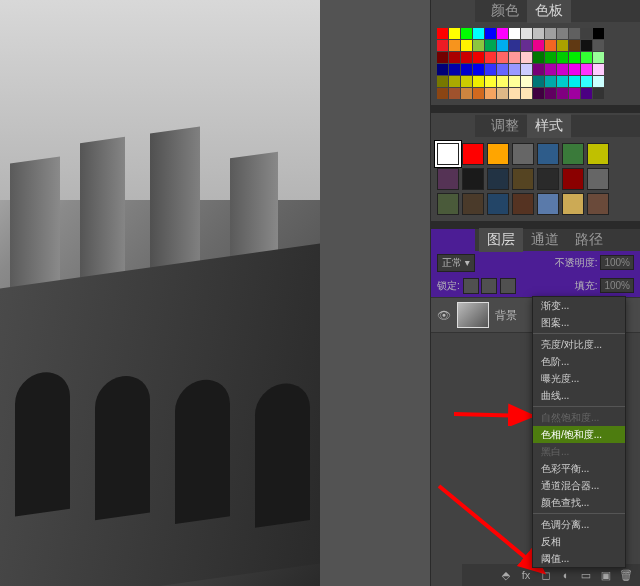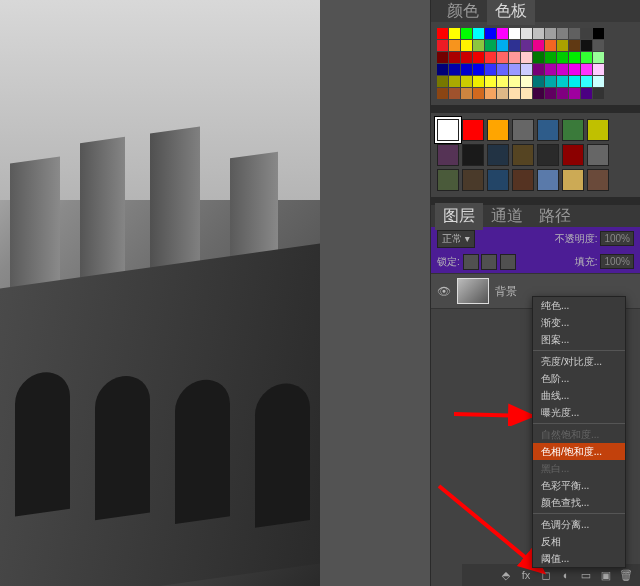--- a/index.html
+++ b/index.html
@@ -15,21 +15,21 @@
 .sp4 { left: 230px; top: 55px; width: 48px; height: 210px; transform: skewY(-8deg); background: linear-gradient(90deg,#5a5a5a,#888); }
 .wall { position: absolute; bottom: 0; left: 0; right: 0; height: 320px; background: linear-gradient(100deg,#4a4a4a,#2a2a2a); transform: skewY(-8deg); }
 .arch { position: absolute; width: 55px; height: 140px; background: #1a1a1a; border-radius: 28px 28px 0 0; }
 .a1 { left: 15px; bottom: 90px; }
 .a2 { left: 95px; bottom: 75px; }
 .a3 { left: 175px; bottom: 60px; }
 .a4 { left: 255px; bottom: 45px; }
 .right-panel { position: absolute; right: 0; top: 0; width: 210px; height: 586px; background: #424242; border-left: 1px solid #2a2a2a; }
 .toolbar-v { position: absolute; left: 430px; top: 0; width: 32px; height: 586px; background: #3c3c3c; border-right: 1px solid #222; }
 .tool-btn { width: 24px; height: 24px; margin: 4px; background: #505050; display: flex; align-items: center; justify-content: center; color: #ccc; font-size: 14px; }
-.panel-tabs { height: 22px; background: #383838; display: flex; align-items: center; padding-left: 8px; font-size: 16px; }
+.panel-tabs { height: 22px; background: #383838; display: flex; align-items: center; padding-left: 8px; font-size: 14px; margin-left: 44px; }
 .panel-tab { padding: 3px 8px; color: #999; }
 .panel-tab.active { background: #4a4a4a; color: #d8d8d8; }
 .swatches { padding: 6px; background: #424242; display: grid; grid-template-columns: repeat(14,11px); grid-auto-rows: 11px; gap: 1px; }
 .sw { width: 11px; height: 11px; }
 .divider { height: 8px; background: #2a2a2a; }
 .adjust-sect .panel-tabs { margin-top: 2px; }
 .styles-grid { padding: 6px; display: grid; grid-template-columns: repeat(7,22px); grid-auto-rows: 22px; gap: 3px; }
 .style-sw { width: 22px; height: 22px; border: 1px solid #222; }
 .layers-panel { background: #4c1d95; }
 .layer-tabs { height: 22px; background: #383838; display: flex; align-items: center; padding-left: 4px; }
@@ -37,21 +37,21 @@
 .sel-kind { background: #3a3a3a; border: 1px solid #222; color: #b8b8b8; font-size: 10px; padding: 1px 4px; }
 .mini-ico { width: 16px; height: 16px; background: #505050; border: 1px solid #222; }
 .layer-row2 { padding: 3px 6px; display: flex; align-items: center; gap: 6px; font-size: 10px; justify-content: space-between; }
 .input-sm { width: 42px; background: #3a3a3a; border: 1px solid #222; color: #888; font-size: 10px; padding: 1px 3px; }
 .layer-entry { display: flex; align-items: center; gap: 6px; padding: 4px 6px; background: #4a4a4a; border-top: 1px solid #333; border-bottom: 1px solid #333; }
 .eye { width: 14px; height: 14px; display: flex; align-items: center; justify-content: center; }
 .thumb { width: 32px; height: 26px; background: linear-gradient(135deg,#bbb,#555); border: 1px solid #ddd; }
 .context-menu { position: absolute; right: 14px; top: 296px; width: 94px; background: #3a3a3a; border: 1px solid #222; box-shadow: 0 2px 8px rgba(0,0,0,0.5); z-index: 100; }
 .menu-item { padding: 2px 8px; font-size: 10px; color: #d0d0d0; cursor: default; line-height: 13px; white-space: nowrap; }
 .menu-item.disabled { color: #666; }
-.menu-item.hl { background: #c2410c; color: #fff; }
+.menu-item.hl { background: #4d7c0f; color: #fff; }
 .menu-sep { height: 1px; background: #555; margin: 2px 0; }
 .arrow { position: absolute; z-index: 50; }
 .arrow svg { display: block; }
 .bottom-bar { position: absolute; bottom: 0; left: 462px; right: 0; height: 22px; background: #383838; display: flex; align-items: center; justify-content: flex-end; gap: 4px; padding: 0 6px; }
 .bot-ico { width: 16px; height: 16px; display: flex; align-items: center; justify-content: center; color: #aaa; }
 </style>
 </head>
 <body>
 
 <div class="canvas-area">
@@ -167,20 +167,24 @@
       <div class="sw" style="background: rgb(96, 0, 96);"></div>
       <div class="sw" style="background: rgb(128, 0, 128);"></div>
       <div class="sw" style="background: rgb(160, 0, 160);"></div>
       <div class="sw" style="background: rgb(75, 0, 130);"></div>
       <div class="sw" style="background: rgb(51, 51, 51);"></div>
     </div>
 
   <div class="divider"></div>
 
   <div class="adjust-sect">
+    <div class="panel-tabs">
+      <span class="panel-tab">调整</span>
+      <span class="panel-tab active">样式</span>
+    </div>
     <div class="styles-grid" id="styles">
         <div class="style-sw" style="background: rgb(255, 255, 255); box-shadow: rgb(255, 255, 255) 0px 0px 0px 2px, rgb(0, 0, 0) 0px 0px 0px 3px;"></div>
         <div class="style-sw" style="background: rgb(255, 0, 0);"></div>
         <div class="style-sw" style="background: rgb(255, 165, 0);"></div>
         <div class="style-sw" style="background: rgb(102, 102, 102);"></div>
         <div class="style-sw" style="background: rgb(46, 92, 138);"></div>
         <div class="style-sw" style="background: rgb(58, 122, 58);"></div>
         <div class="style-sw" style="background: rgb(192, 192, 0);"></div>
         <div class="style-sw" style="background: rgb(85, 51, 85);"></div>
         <div class="style-sw" style="background: rgb(26, 26, 26);"></div>
@@ -218,33 +222,33 @@
     <div class="layer-entry">
       <span class="eye">👁</span>
       <span class="thumb"></span>
       <span>背景</span>
     </div>
   </div>
 
 </div>
 
 <div class="context-menu" id="ctxmenu">
-    <div class="menu-item">纯色...</div>
     <div class="menu-item">渐变...</div>
     <div class="menu-item">图案...</div>
     <div class="menu-sep"></div>
     <div class="menu-item">亮度/对比度...</div>
     <div class="menu-item">色阶...</div>
+    <div class="menu-item">曝光度...</div>
     <div class="menu-item">曲线...</div>
-    <div class="menu-item">曝光度...</div>
     <div class="menu-sep"></div>
     <div class="menu-item disabled">自然饱和度...</div>
     <div class="menu-item hl">色相/饱和度...</div>
     <div class="menu-item disabled">黑白...</div>
     <div class="menu-item">色彩平衡...</div>
+    <div class="menu-item">通道混合器...</div>
     <div class="menu-item">颜色查找...</div>
     <div class="menu-sep"></div>
     <div class="menu-item">色调分离...</div>
     <div class="menu-item">反相</div>
     <div class="menu-item">阈值...</div>
   </div>
 
 <div class="arrow" style="left:452px; top:402px;">
   <svg width="90" height="24">
       <defs>

